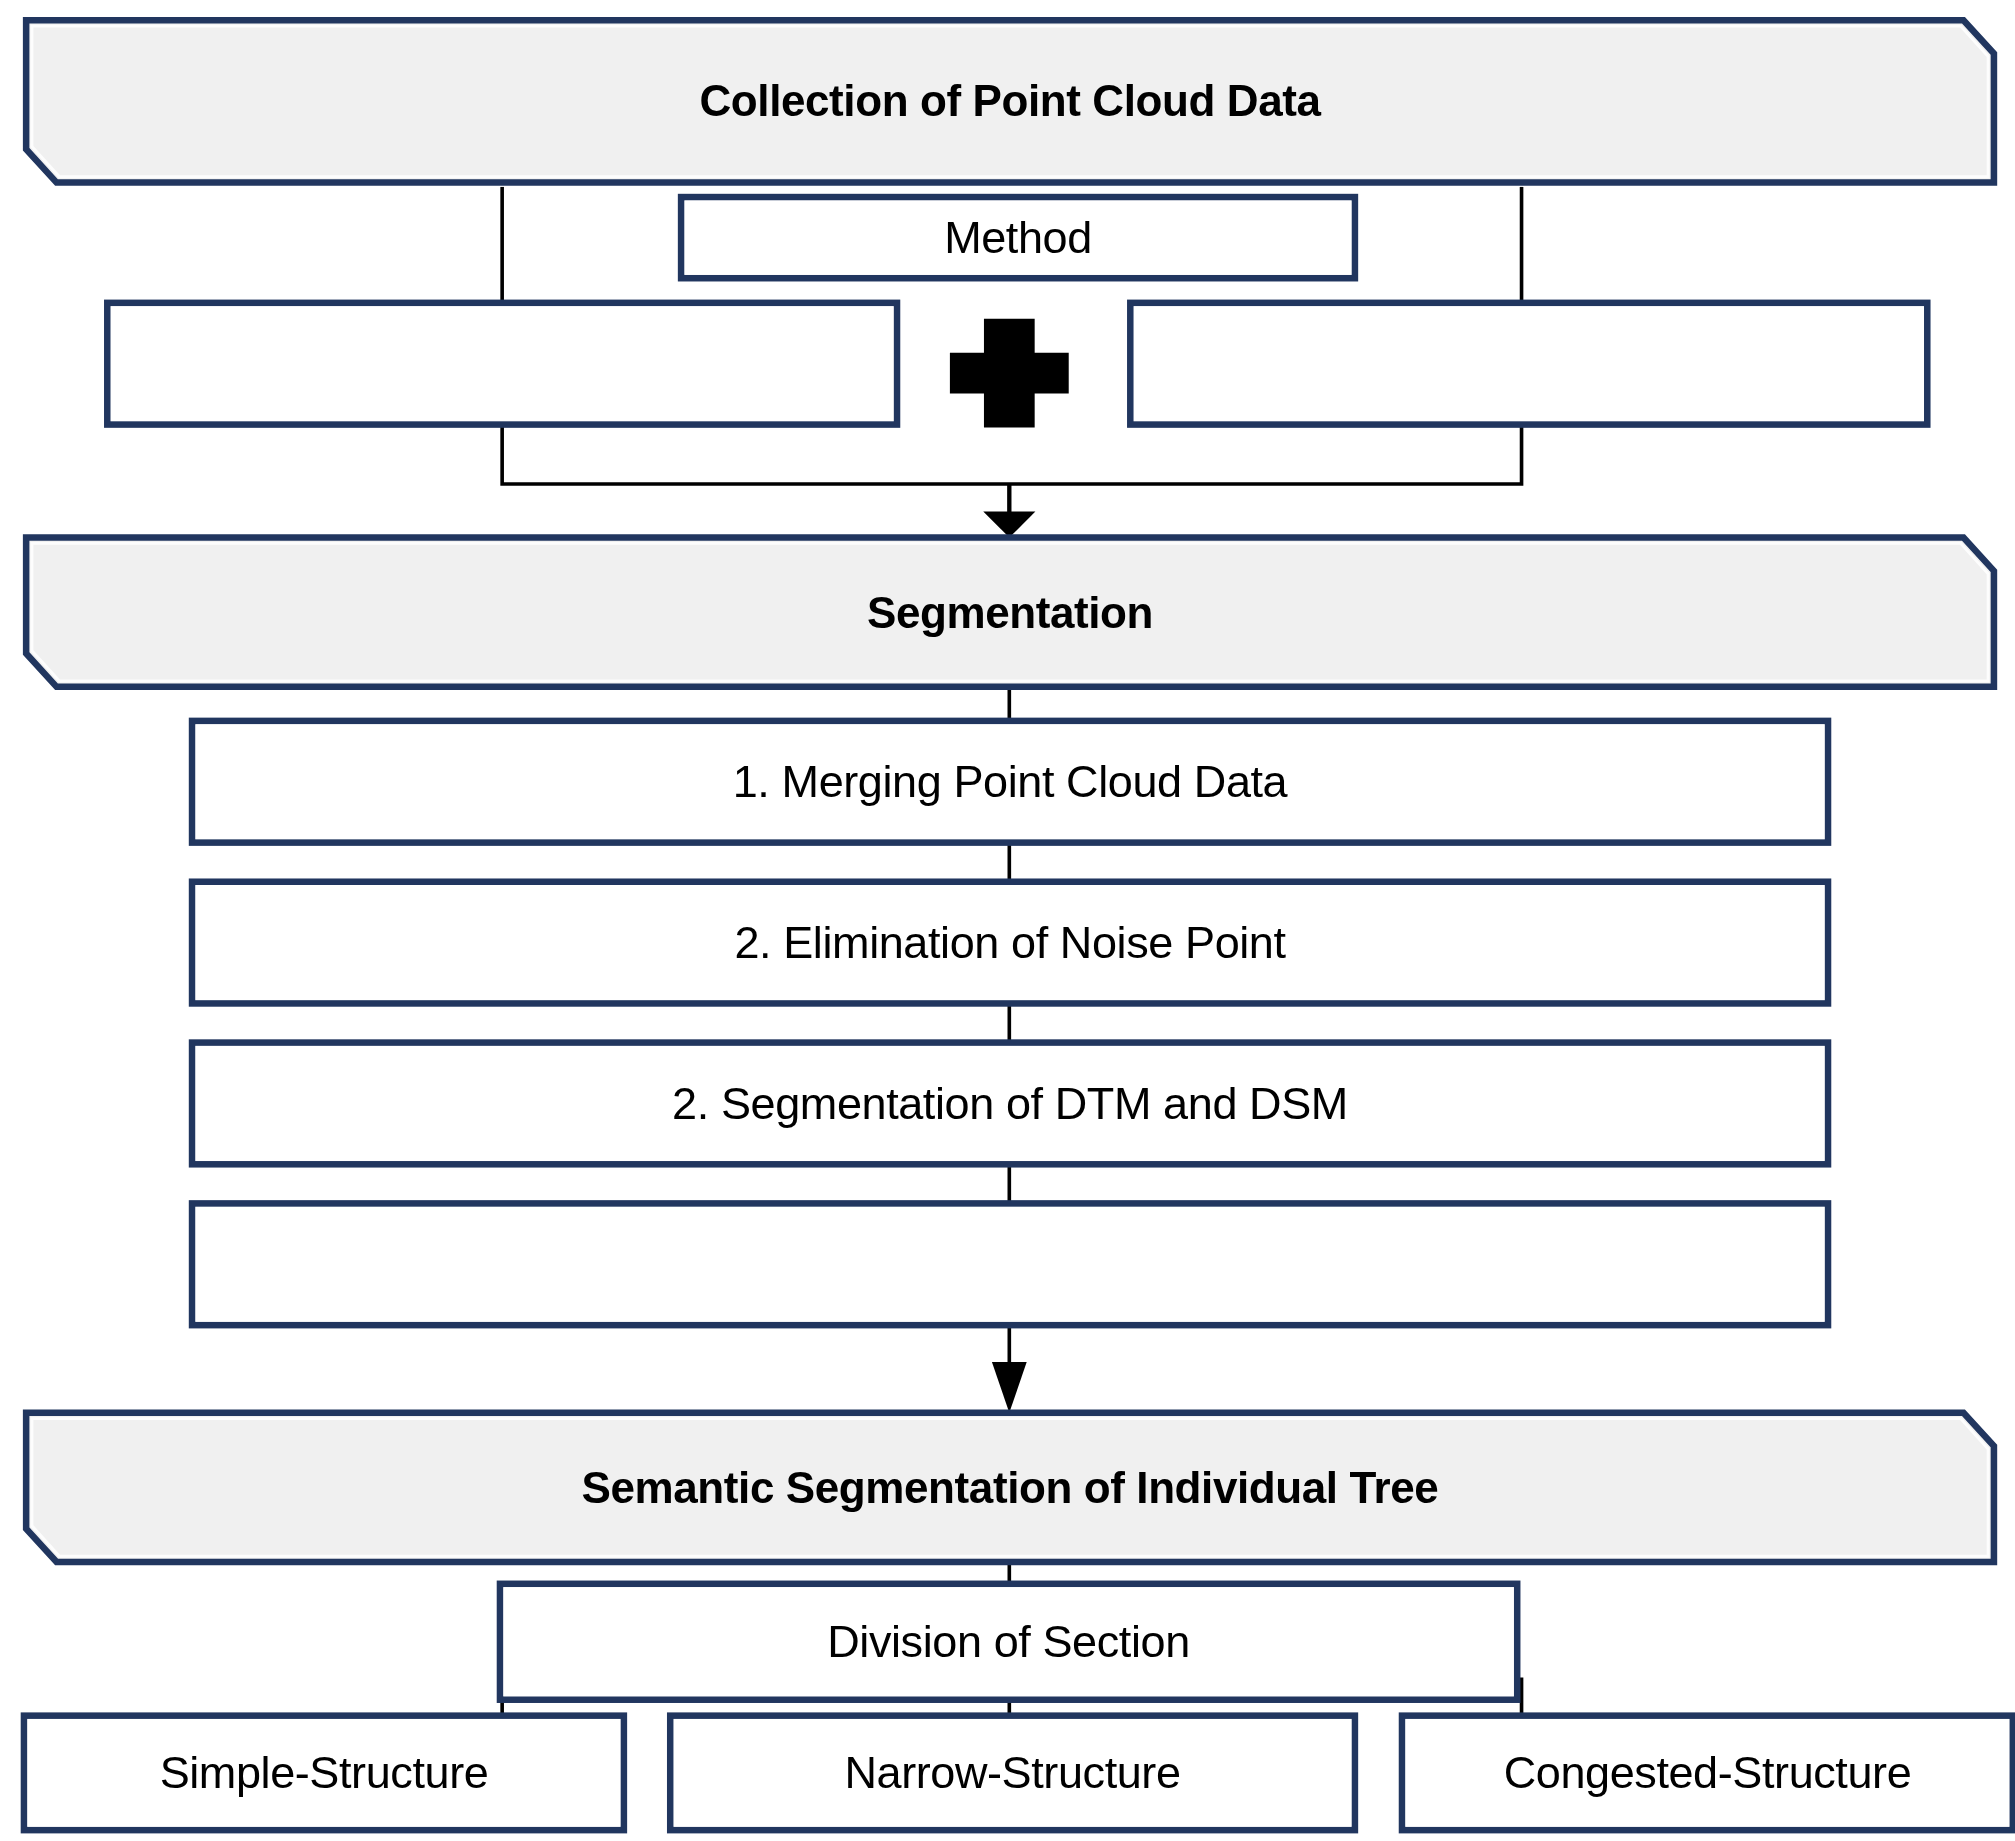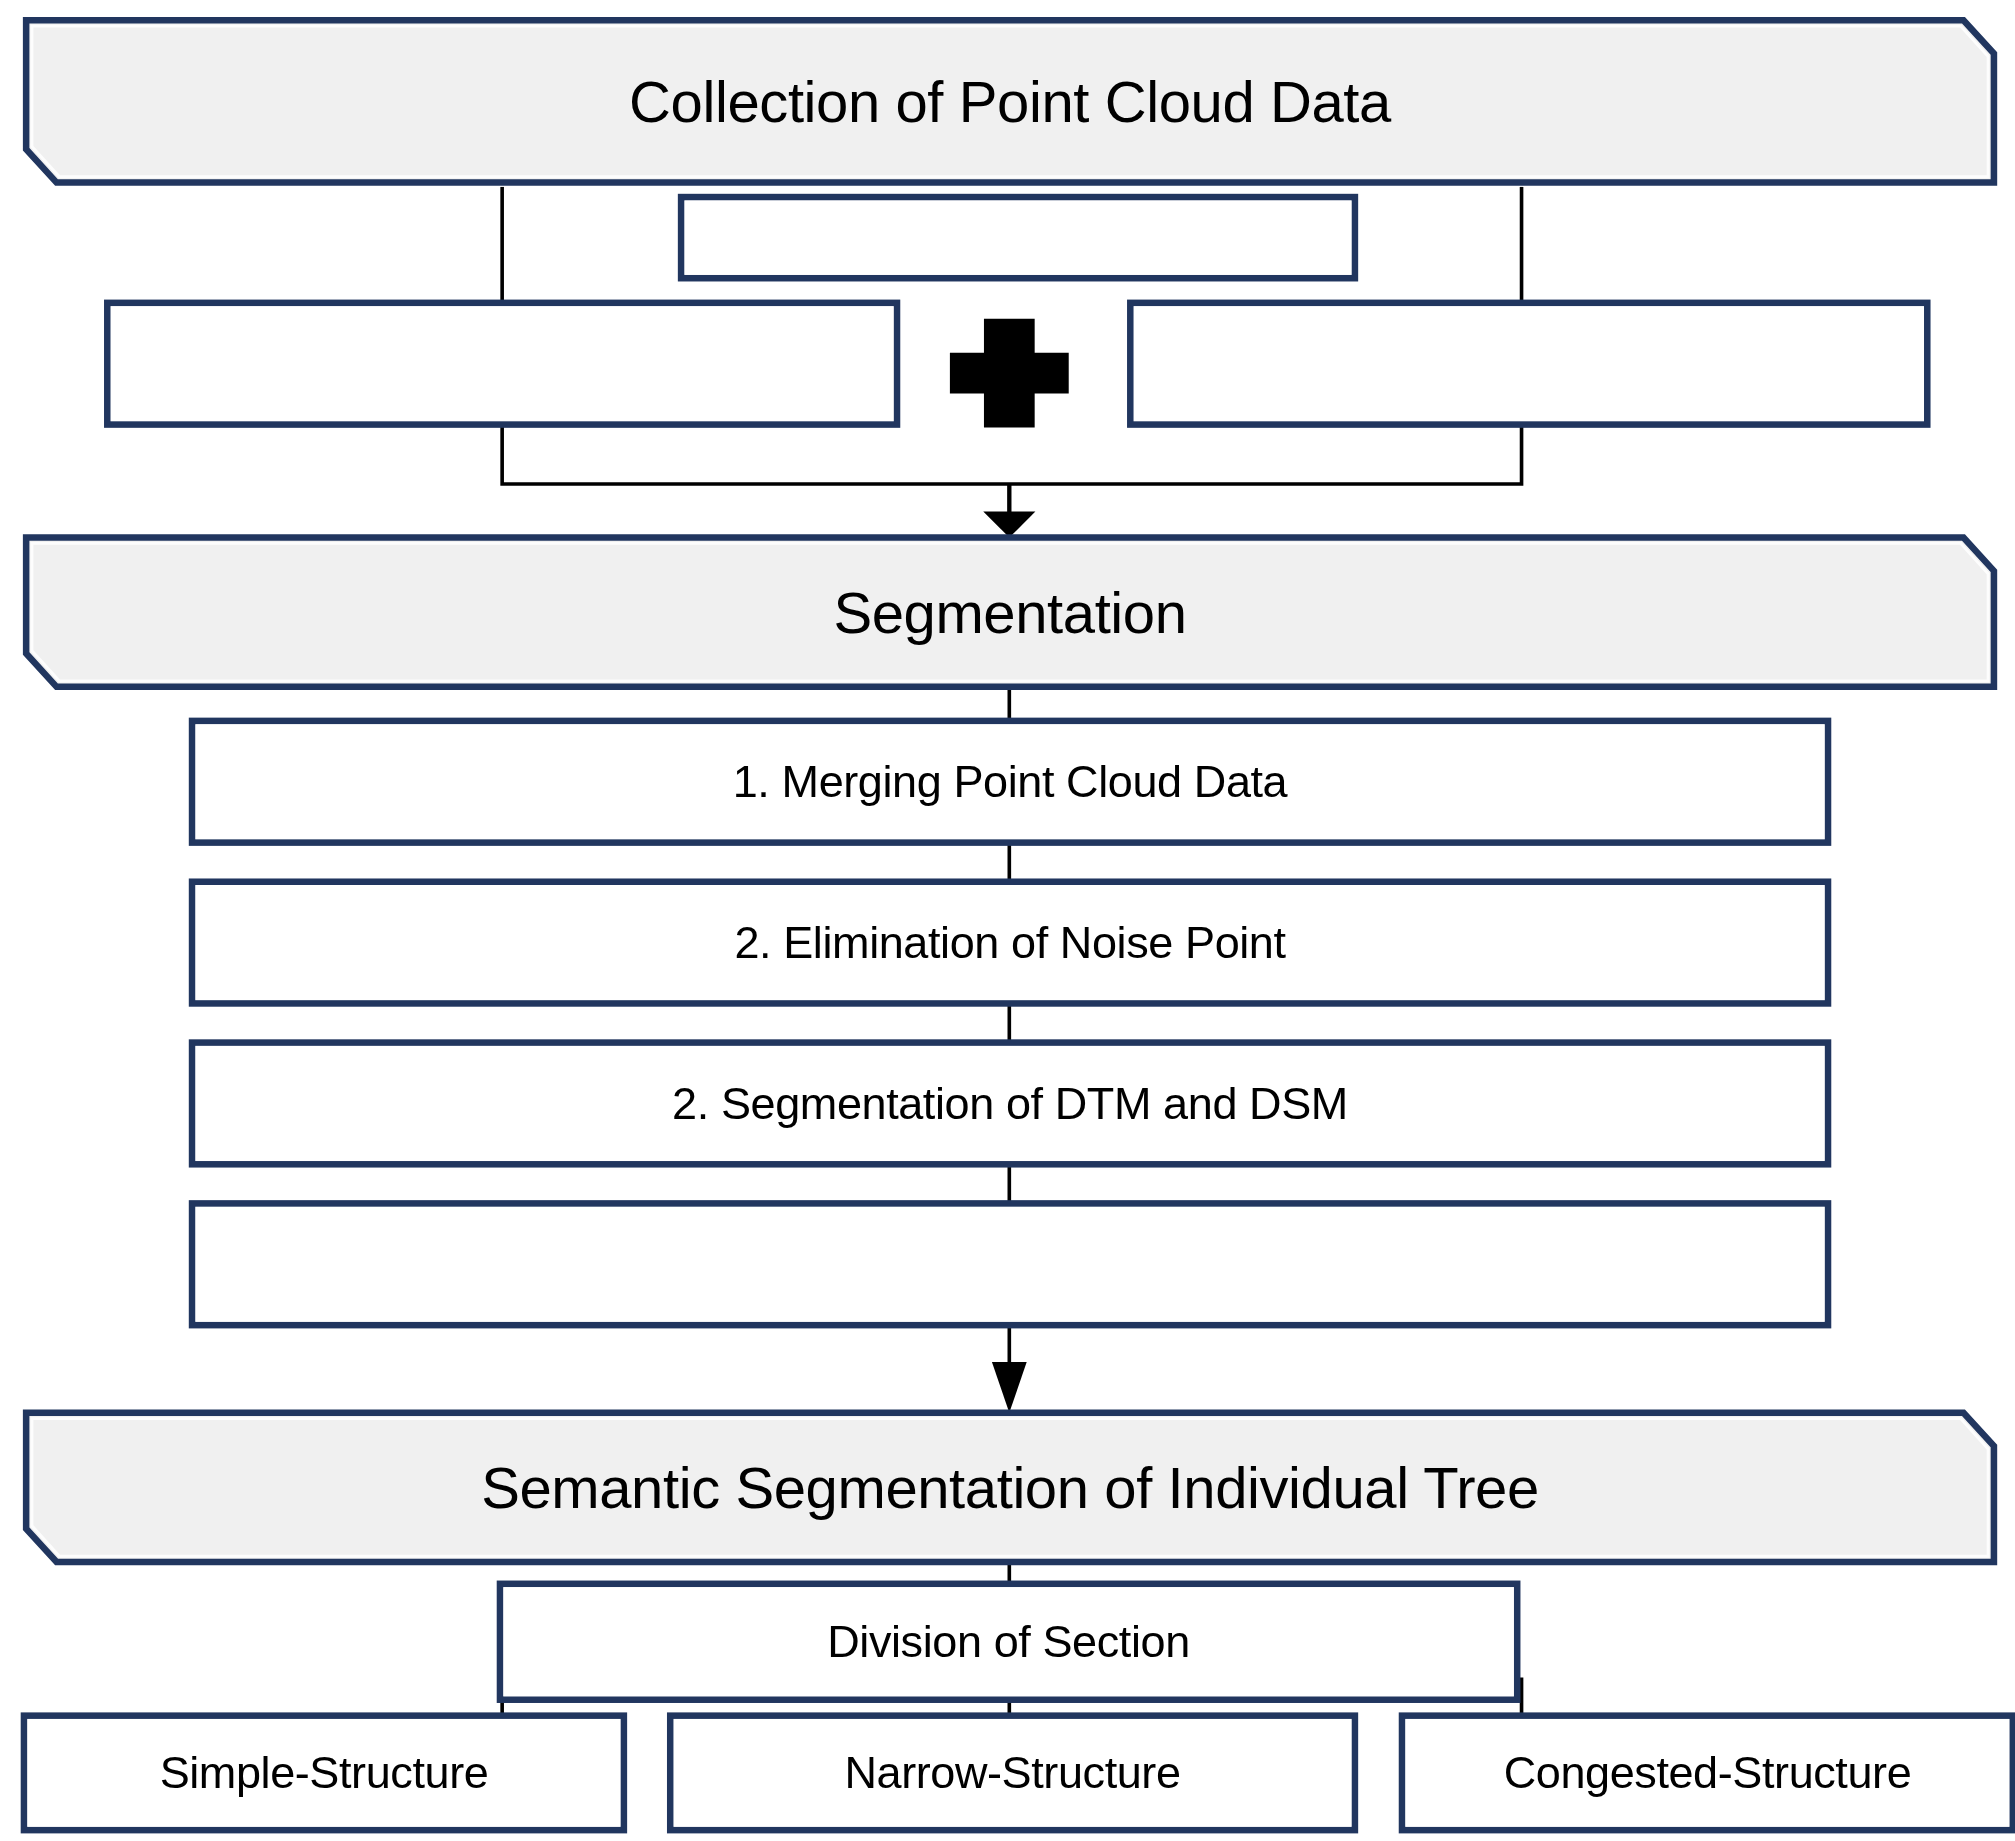--- a/index.html
+++ b/index.html
@@ -9,21 +9,21 @@
 
   .node-label{
     position:absolute;
     display:flex;align-items:center;justify-content:center;
     text-align:center;
     color:#000;
     font-family:"Liberation Sans","DejaVu Sans",sans-serif;
     pointer-events:none;
     white-space:nowrap;
   }
-  .banner-label{font-weight:400;font-size:58px;letter-spacing:-0.4px;}
+  .banner-label{font-weight:700;font-size:44px;letter-spacing:-0.4px;}
   .box-label{font-weight:400;font-size:45px;letter-spacing:-0.4px;}
 </style>
 </head>
 <body>
 
 <div id="stage">
 
   <svg viewBox="0 0 2781 2541" xmlns="http://www.w3.org/2000/svg">
     <defs>
       <marker id="arrowFat" markerWidth="10" markerHeight="10" refX="5" refY="5" orient="auto" markerUnits="userSpaceOnUse">
@@ -133,20 +133,21 @@
       <rect x="932" y="2375" width="931" height="144" fill="none" stroke="#ffffff" stroke-width="4" opacity="0.8"></rect>
     </g>
     <g>
       <rect x="1935" y="2368" width="843" height="158" fill="#ffffff" stroke="#21365f" stroke-width="9"></rect>
       <rect x="1942" y="2375" width="829" height="144" fill="none" stroke="#ffffff" stroke-width="4" opacity="0.8"></rect>
     </g>
   </svg>
 
   <div class="node-label banner-label" style="left:26px;top:20px;width:1968px;height:162px;">Collection of Point Cloud Data</div>
 
+  <div class="node-label box-label" style="left:681px;top:197px;width:674px;height:81px;">Method</div>
 
 
 
   <div class="node-label banner-label" style="left:26px;top:538px;width:1968px;height:149px;">Segmentation</div>
 
   <div class="node-label box-label" style="left:192px;top:721px;width:1636px;height:122px;">1. Merging Point Cloud Data</div>
 
   <div class="node-label box-label" style="left:192px;top:882px;width:1636px;height:122px;">2. Elimination of Noise Point</div>
 
   <div class="node-label box-label" style="left:192px;top:1043px;width:1636px;height:122px;">2. Segmentation of DTM and DSM</div>

